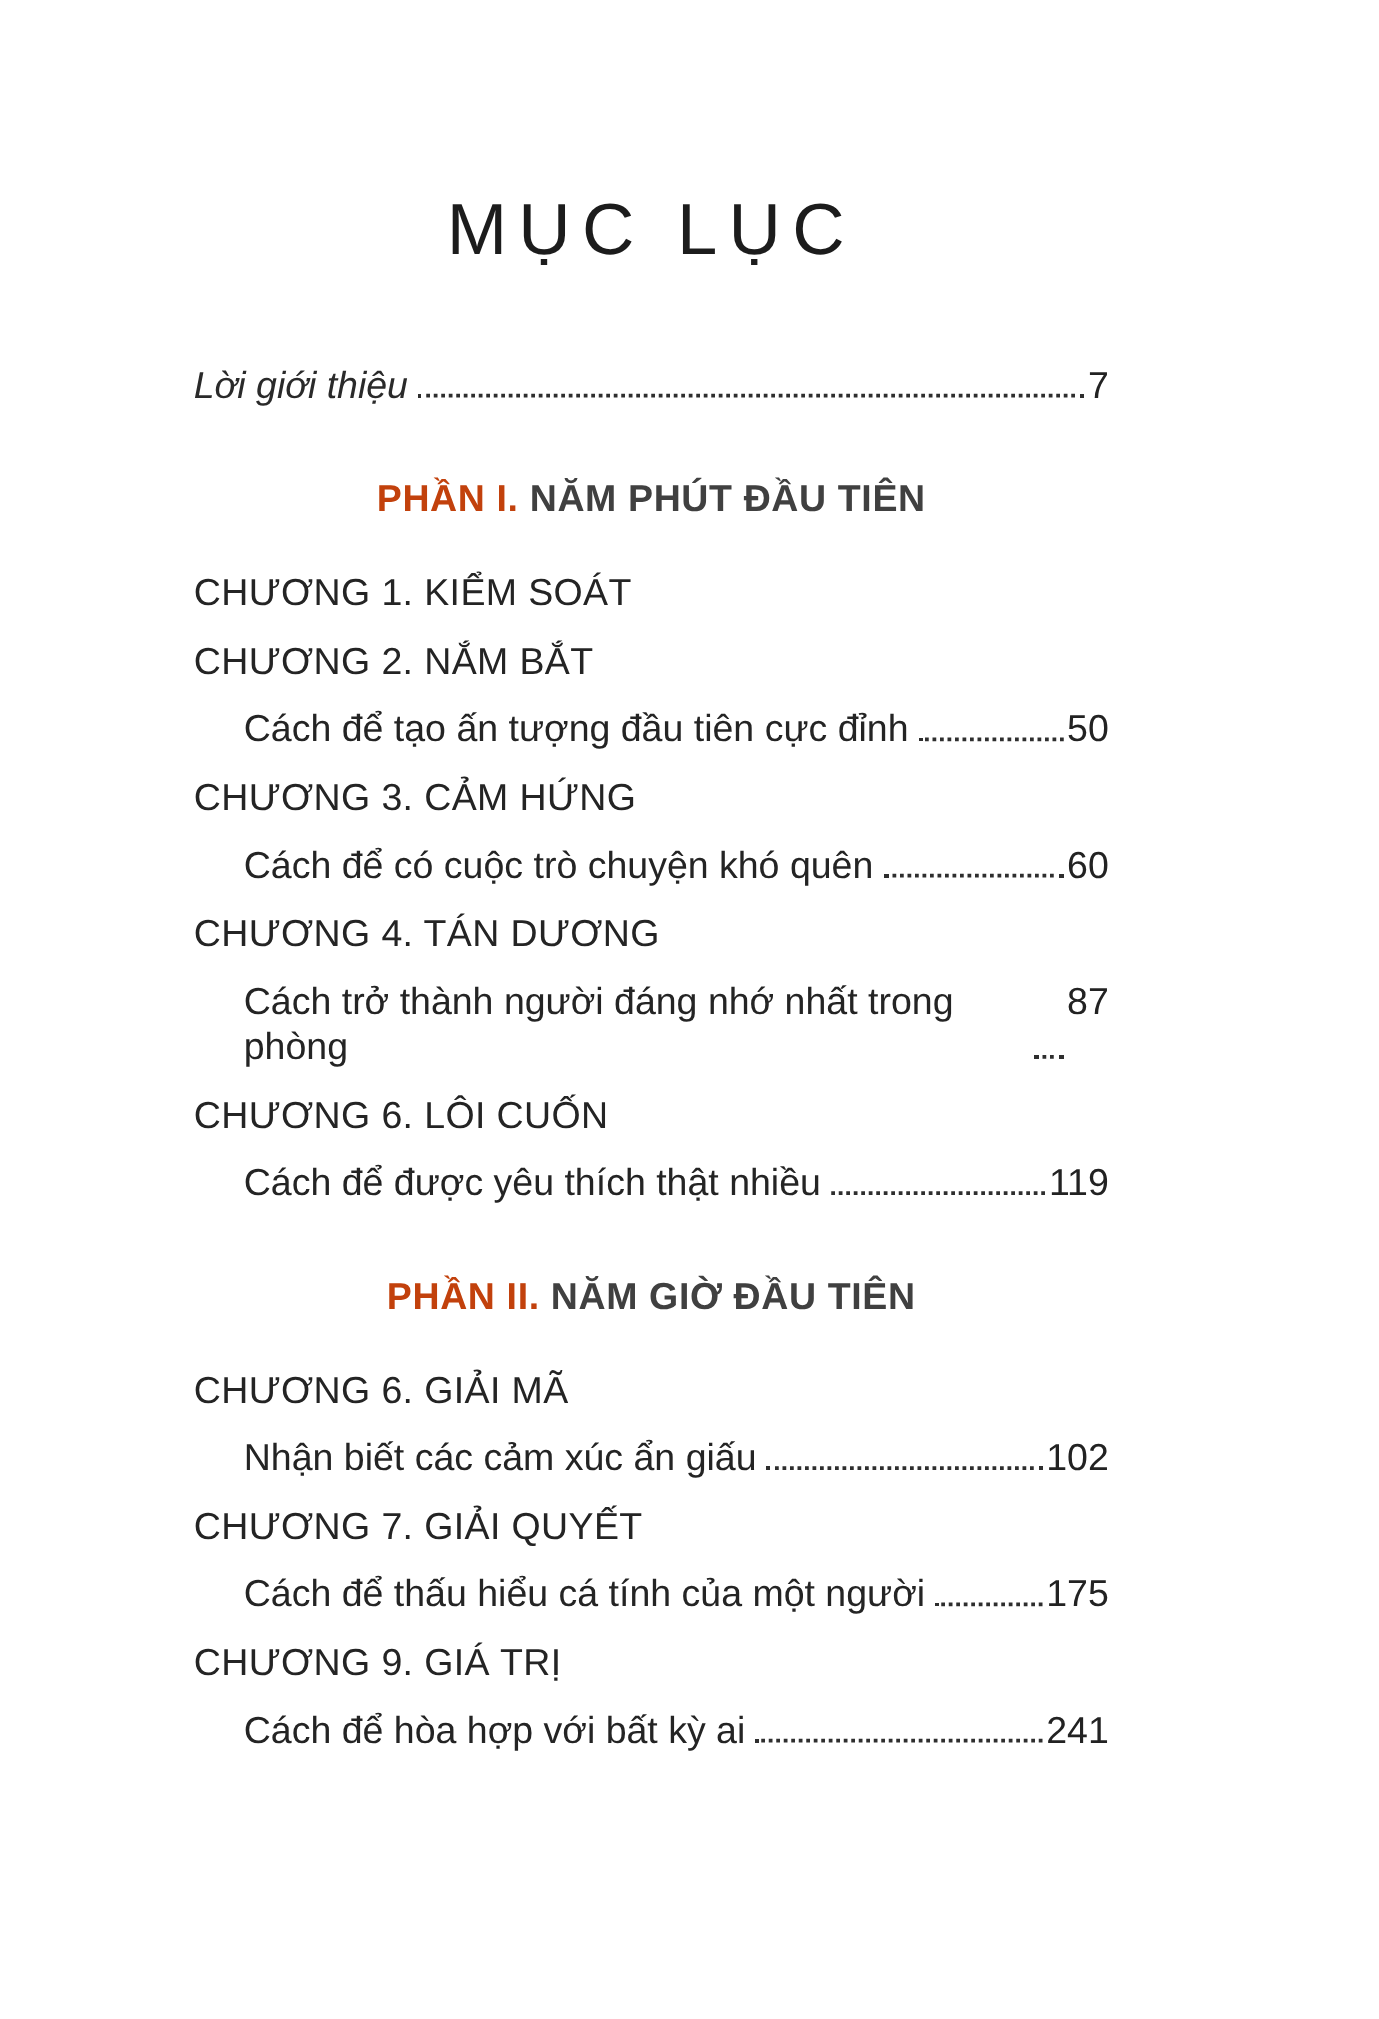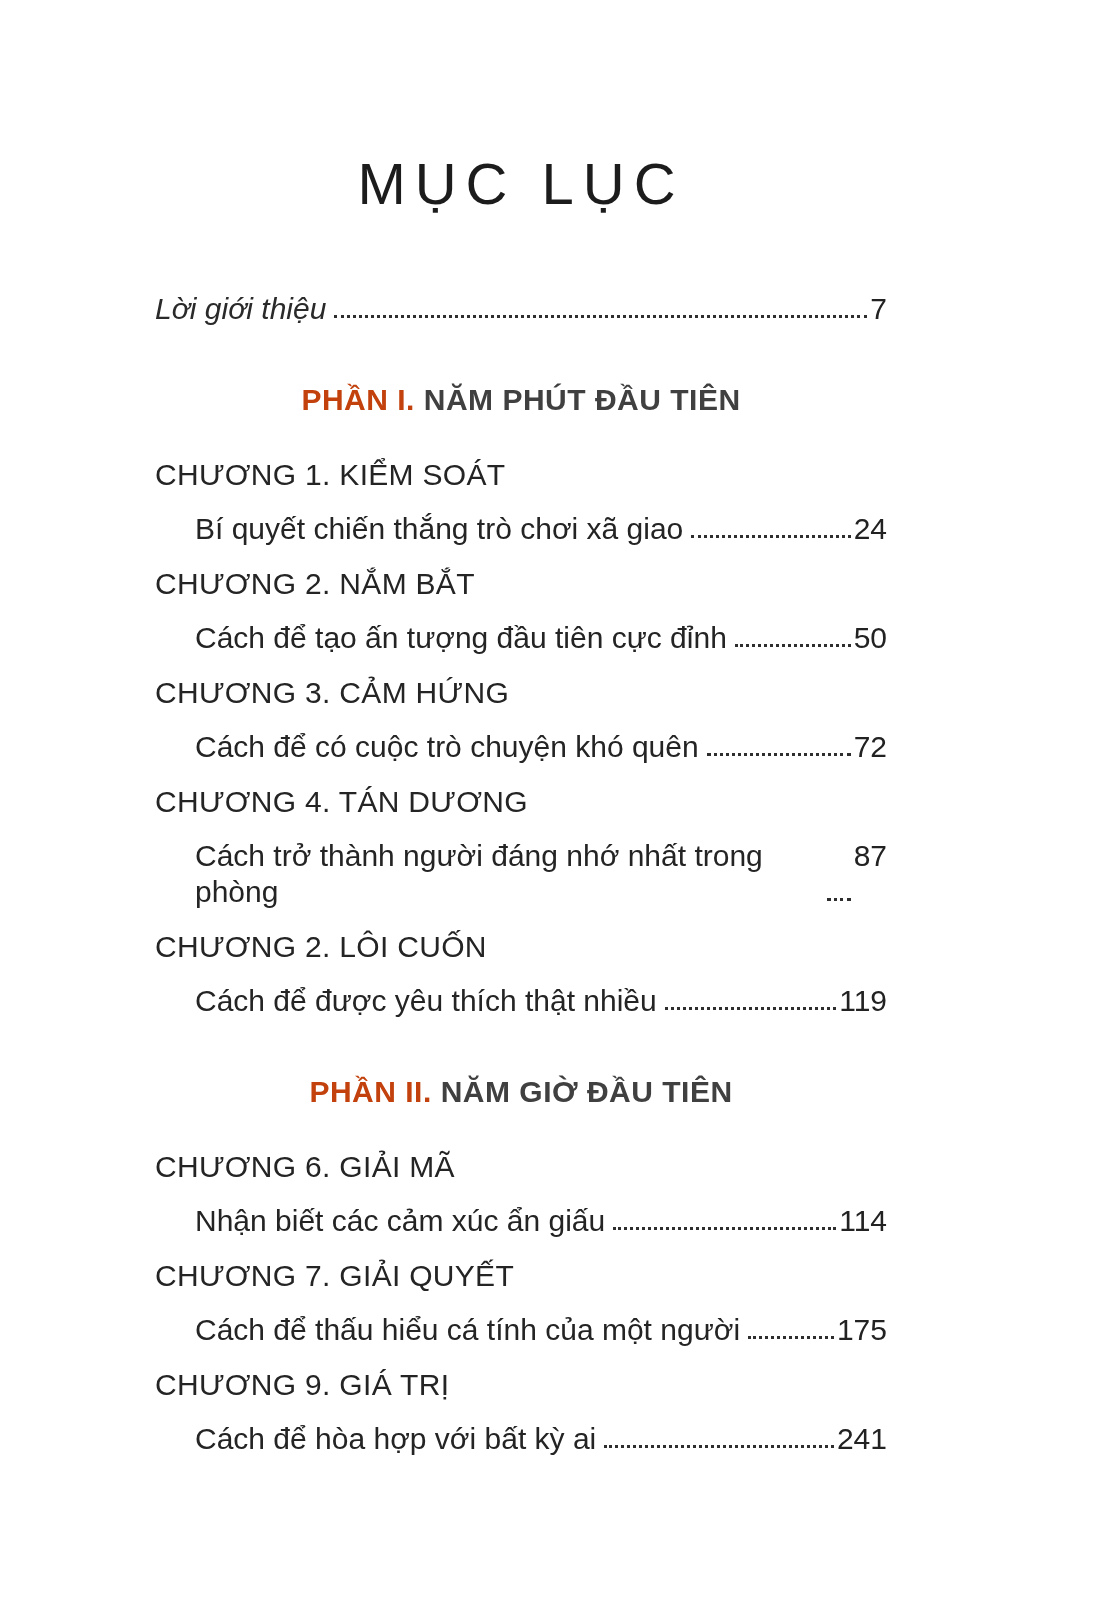--- a/index.html
+++ b/index.html
@@ -96,75 +96,70 @@
   </div>
 
   <div class="part-header">
     <span class="part-label">PHẦN I.</span>
     <span> </span>
     <span class="part-title">NĂM PHÚT ĐẦU TIÊN</span>
   </div>
 
   <div class="chapter">
     <div class="chapter-heading">CHƯƠNG 1. KIỂM SOÁT</div>
-    <div class="toc-row chapter-sub">
-      <span>Bí quyết chiến thắng trò chơi xã giao</span>
-      <span class="leader"></span>
-      <span class="pagenum">24</span>
-    </div>
   </div>
 
   <div class="chapter">
     <div class="chapter-heading">CHƯƠNG 2. NẮM BẮT</div>
     <div class="toc-row chapter-sub">
       <span>Cách để tạo ấn tượng đầu tiên cực đỉnh</span>
       <span class="leader"></span>
       <span class="pagenum">50</span>
     </div>
   </div>
 
   <div class="chapter">
     <div class="chapter-heading">CHƯƠNG 3. CẢM HỨNG</div>
     <div class="toc-row chapter-sub">
       <span>Cách để có cuộc trò chuyện khó quên</span>
       <span class="leader"></span>
-      <span class="pagenum">72</span>
+      <span class="pagenum">60</span>
     </div>
   </div>
 
   <div class="chapter">
     <div class="chapter-heading">CHƯƠNG 4. TÁN DƯƠNG</div>
     <div class="toc-row chapter-sub">
       <span>Cách trở thành người đáng nhớ nhất trong phòng</span>
       <span class="leader"></span>
       <span class="pagenum">87</span>
     </div>
   </div>
 
   <div class="chapter">
-    <div class="chapter-heading">CHƯƠNG 2. LÔI CUỐN</div>
+    <div class="chapter-heading">CHƯƠNG 6. LÔI CUỐN</div>
     <div class="toc-row chapter-sub">
       <span>Cách để được yêu thích thật nhiều</span>
       <span class="leader"></span>
       <span class="pagenum">119</span>
     </div>
   </div>
 
   <div class="part-header">
     <span class="part-label">PHẦN II.</span>
     <span> </span>
     <span class="part-title">NĂM GIỜ ĐẦU TIÊN</span>
   </div>
 
   <div class="chapter">
     <div class="chapter-heading">CHƯƠNG 6. GIẢI MÃ</div>
     <div class="toc-row chapter-sub">
       <span>Nhận biết các cảm xúc ẩn giấu</span>
       <span class="leader"></span>
-      <span class="pagenum">114</span>
+      <span class="pagenum">102</span>
     </div>
   </div>
 
   <div class="chapter">
     <div class="chapter-heading">CHƯƠNG 7. GIẢI QUYẾT</div>
     <div class="toc-row chapter-sub">
       <span>Cách để thấu hiểu cá tính của một người</span>
       <span class="leader"></span>
       <span class="pagenum">175</span>
     </div>

